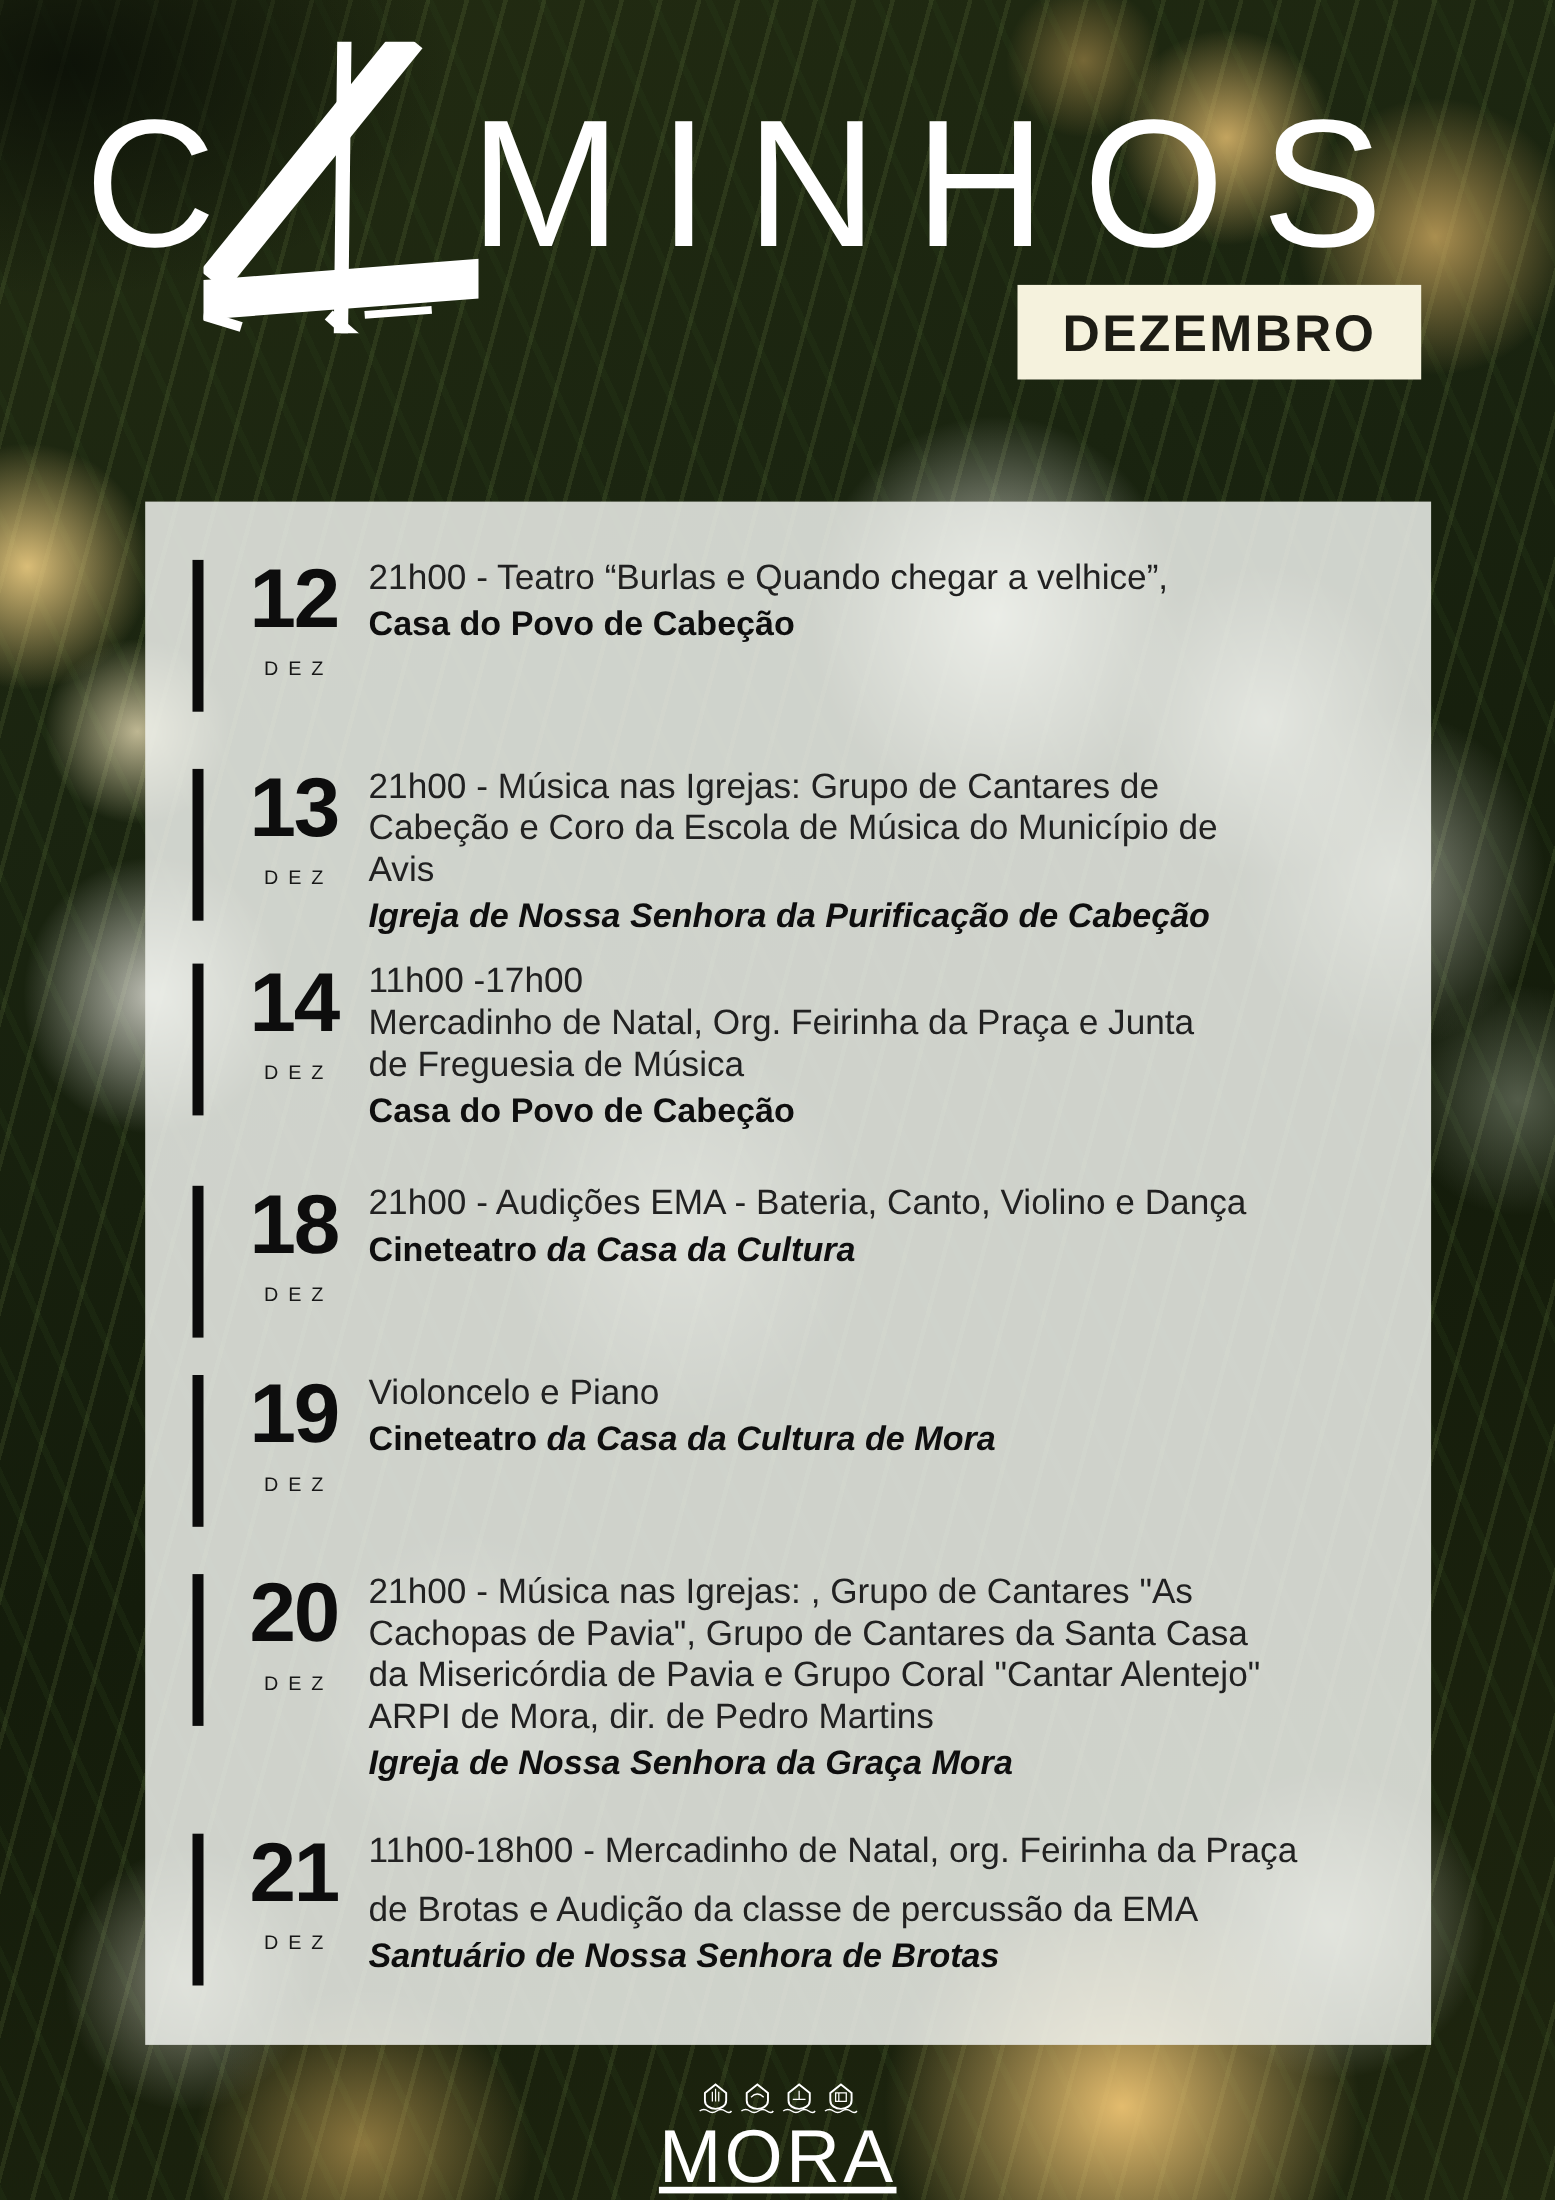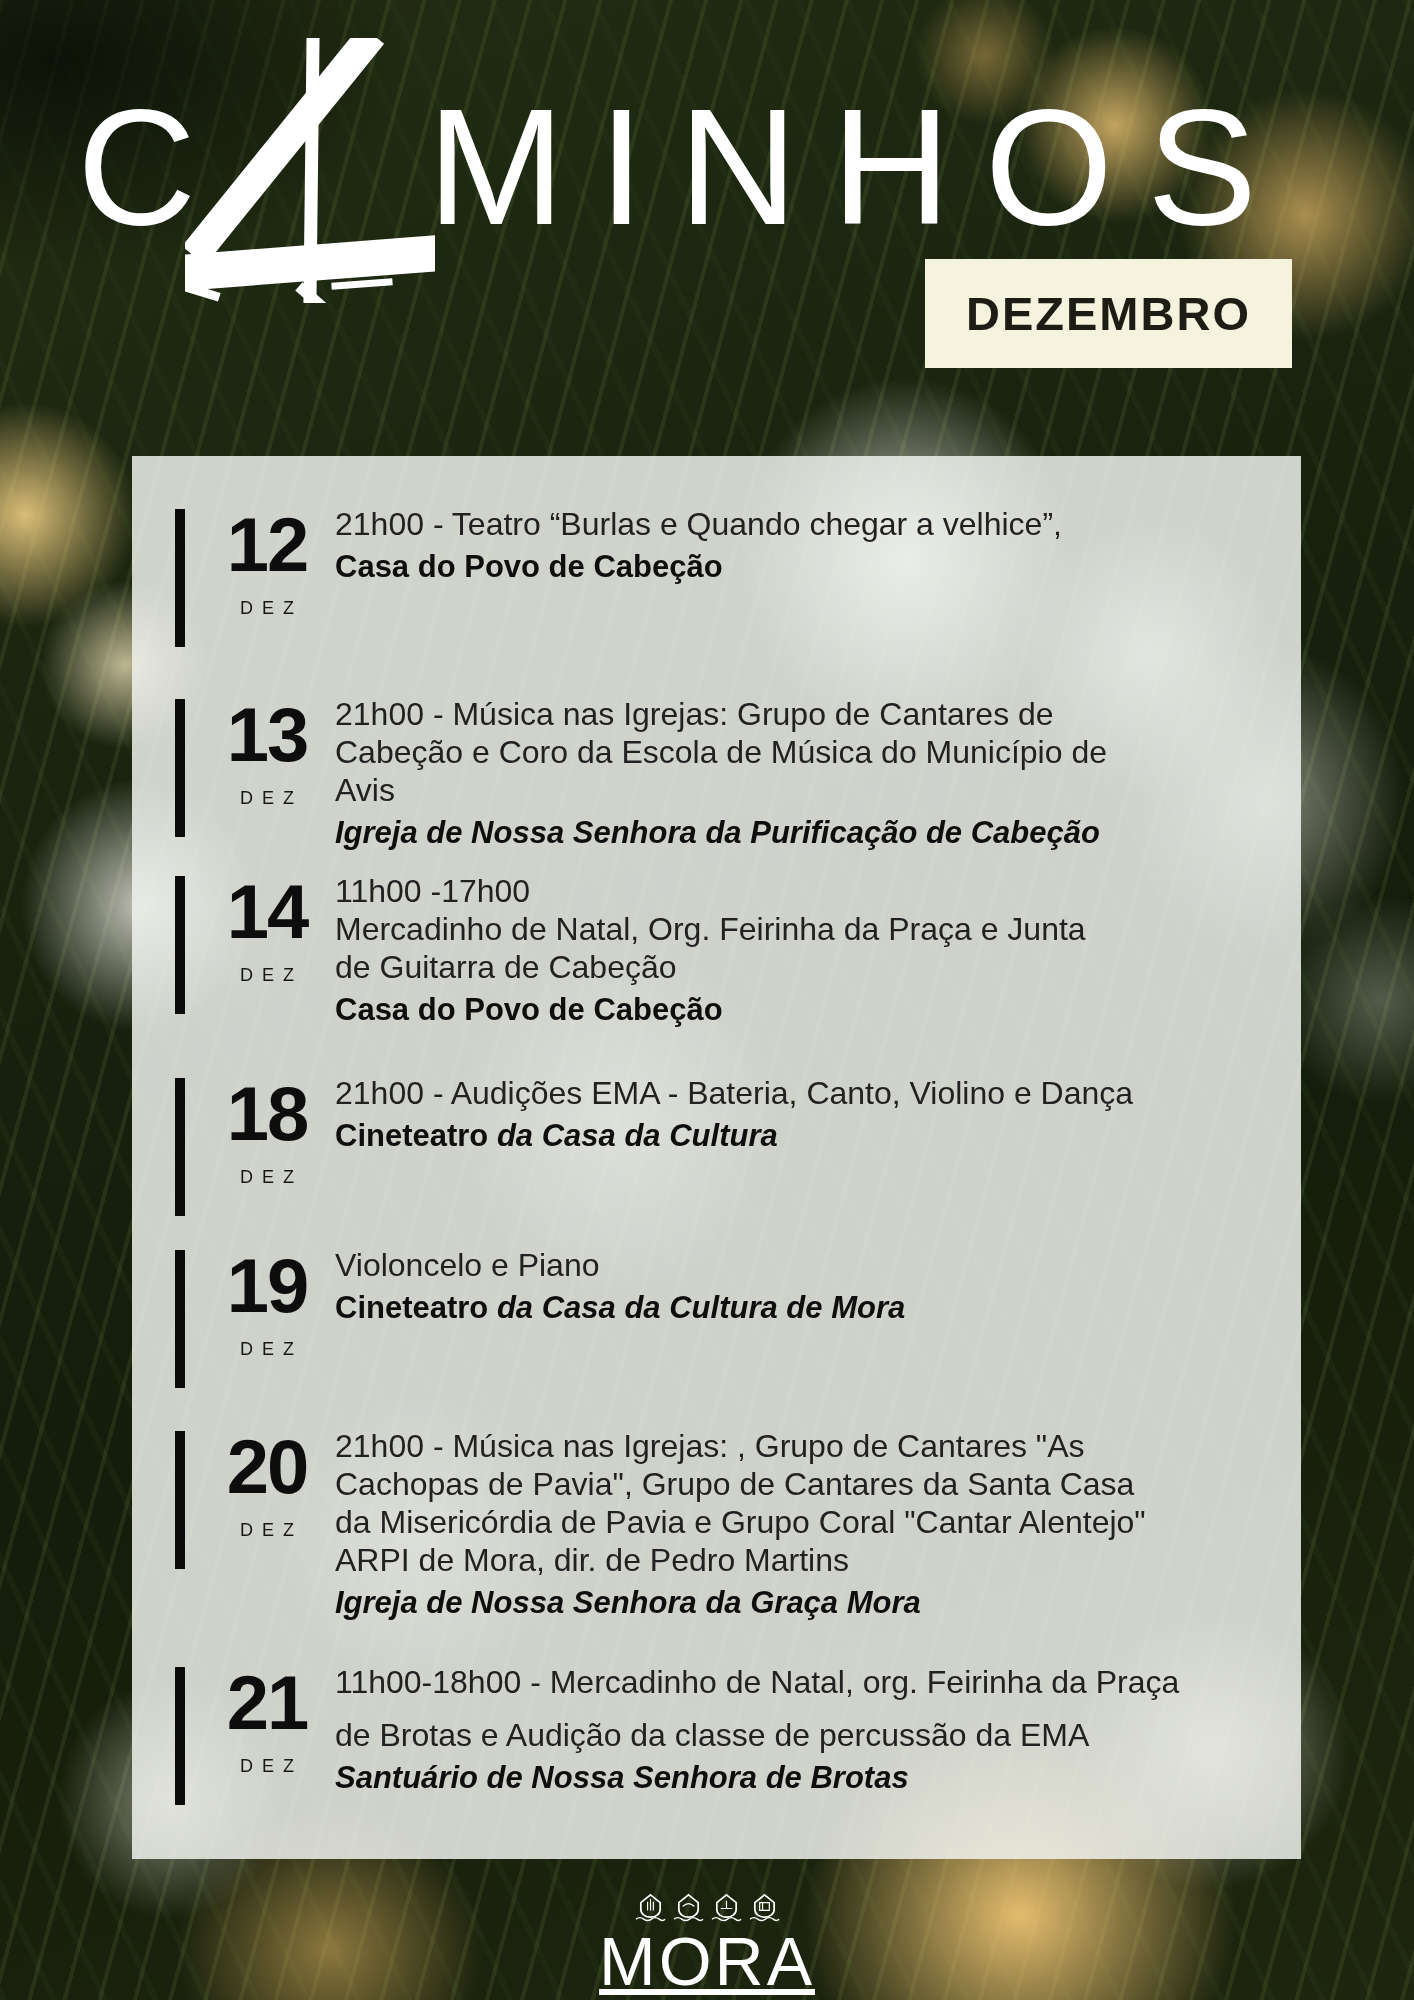--- a/index.html
+++ b/index.html
@@ -27,21 +27,21 @@
       repeating-linear-gradient(105deg, rgba(110,130,70,0.18) 0 4px, rgba(0,0,0,0) 4px 34px),
       repeating-linear-gradient(65deg, rgba(40,60,25,0.25) 0 6px, rgba(0,0,0,0) 6px 46px),
       linear-gradient(160deg, #232c12 0%, #1a2410 30%, #141c0b 60%, #1f260f 100%);
   }
   
   .title{position:absolute; left:77px; top:85px; display:flex; align-items:flex-start; color:#fff;}
   .title .ltr{font-size:165px; line-height:165px; font-weight:400; white-space:nowrap;}
   .title .rest{letter-spacing:34px;}
   .four-svg{width:250px; height:265px; margin:-47px -8px 0 -11px; flex:0 0 auto;}
   
-  .badge{position:absolute; left:925px; top:259px; width:367px; height:109px;
+  .badge{position:absolute; left:925px; top:259px; width:367px; height:86px;
     display:flex; align-items:center; justify-content:center;
     font-size:47px; font-weight:700; letter-spacing:2px;}
   
   .panel{position:absolute; left:120px; top:456px; width:1169px; height:1403px;}
   .event{position:absolute; left:0; width:100%;}
   .bar{position:absolute; left:43px; top:4px; width:10px; height:138px;}
   .date{position:absolute; left:60px; top:0; width:150px; text-align:center;}
   .day{font-size:76px; font-weight:700; line-height:1.05; letter-spacing:-2px; color:#0d0d0d;}
   .mon{font-size:18px; letter-spacing:9px; padding-left:9px; margin-top:13px; color:#171717; font-weight:400;}
   .body-col{position:absolute; left:203px; top:0; width:950px;}
@@ -110,21 +110,21 @@
         <div class="event" style="top: 416px;">
           <div class="bar" style="background: rgb(11, 11, 11);"></div>
           <div class="date">
             <div class="day">14</div>
             <div class="mon">DEZ</div>
           </div>
           <div class="body-col">
             <div class="para">
               <div class="line">11h00 -17h00</div>
               <div class="line">Mercadinho de Natal, Org. Feirinha da Praça e Junta</div>
-              <div class="line">de Guitarra de Cabeção</div>
+              <div class="line">de Freguesia de Música</div>
             </div>
             <div class="venue"><span>Casa do Povo de Cabeção</span></div>
           </div>
         </div>
         <div class="event" style="top: 618px;">
           <div class="bar" style="background: rgb(11, 11, 11);"></div>
           <div class="date">
             <div class="day">18</div>
             <div class="mon">DEZ</div>
           </div>

